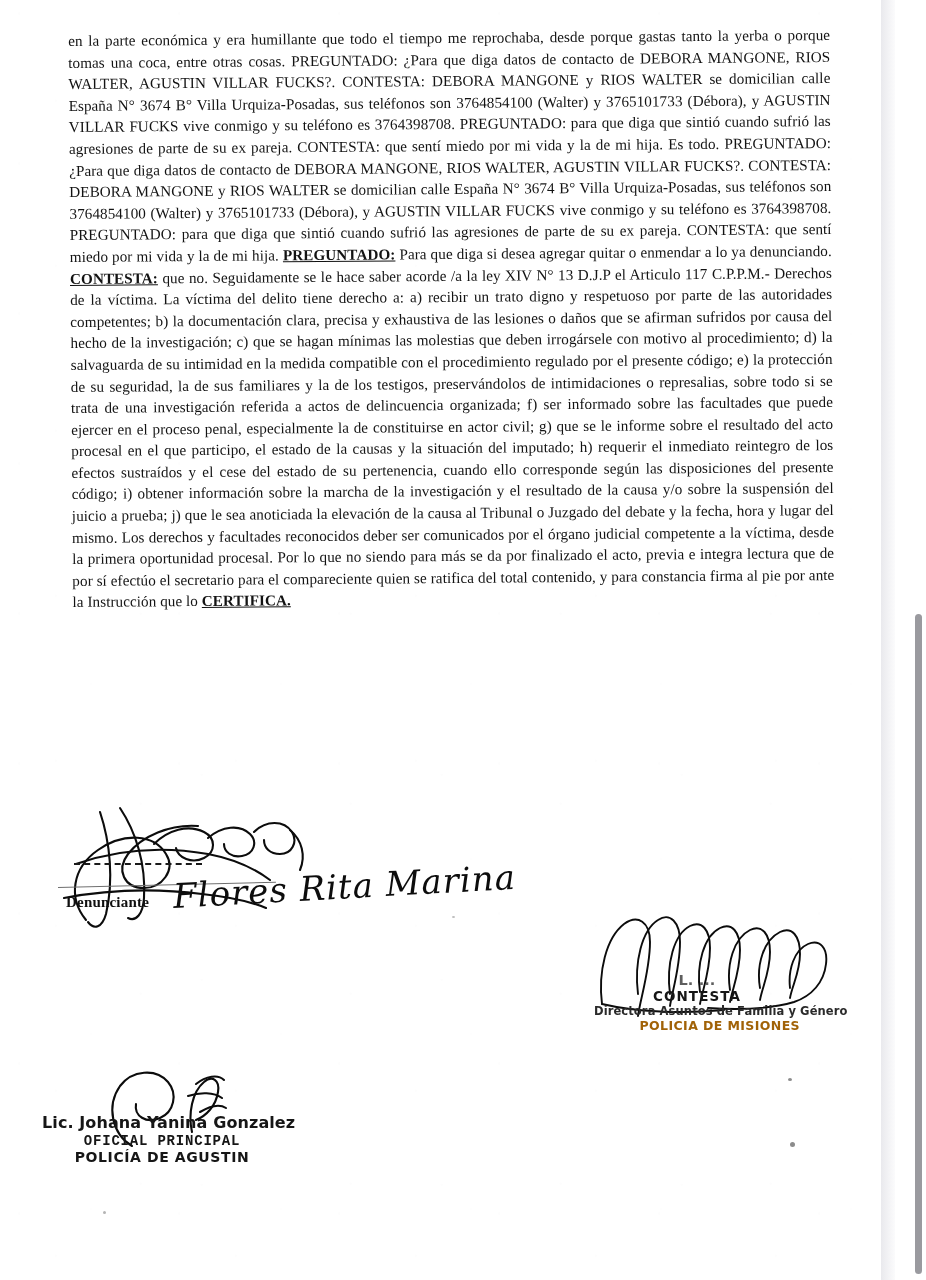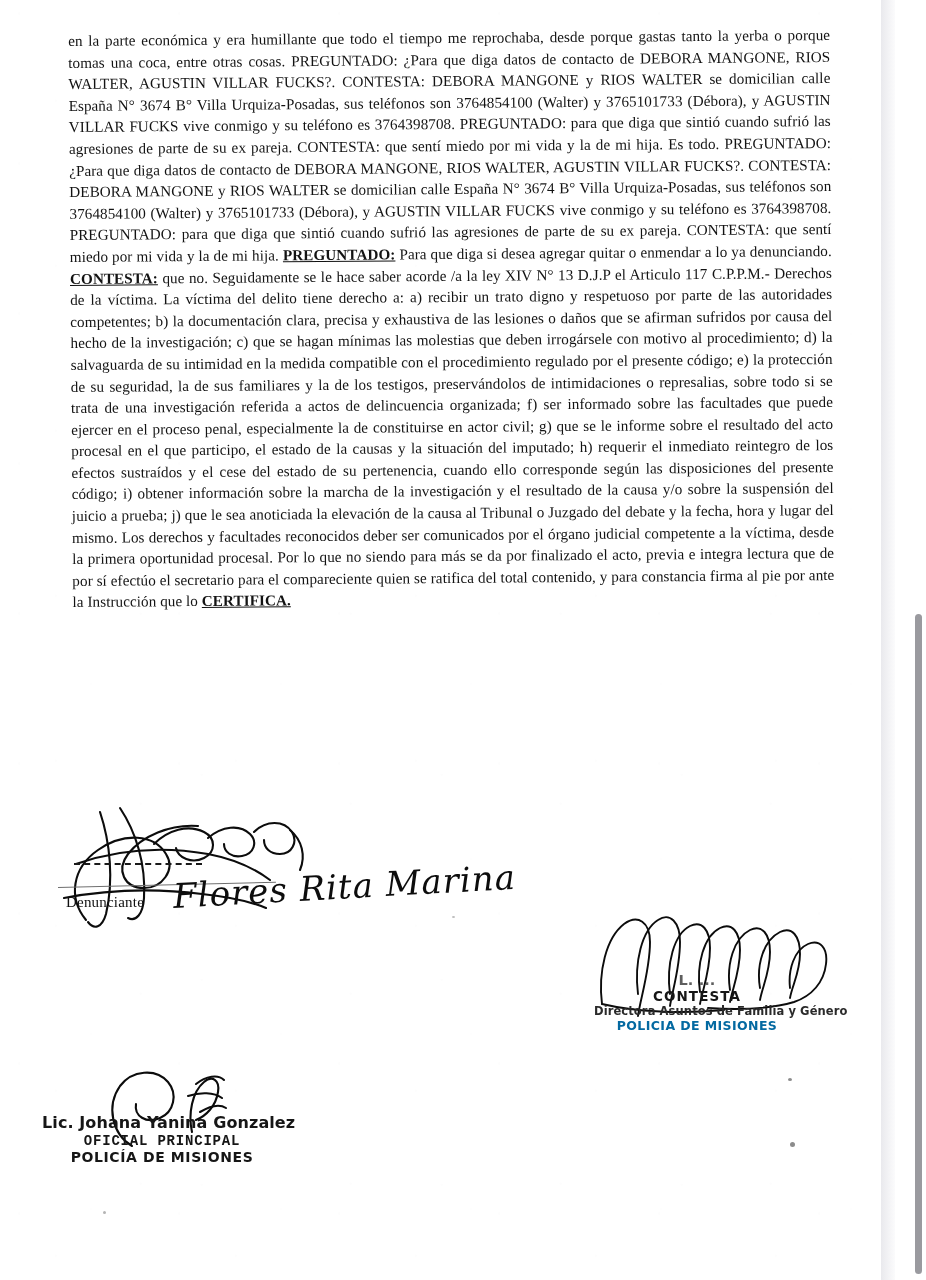--- a/index.html
+++ b/index.html
@@ -114,21 +114,21 @@
     position: absolute;
     left: 0;
     top: 790px;
     width: 881px;
     height: 490px;
   }
 
   .sig-label {
     position: absolute;
     font-family: "Liberation Serif", serif;
-    font-weight: normal;
+    font-weight: bold;
     font-size: 15px;
     color: #101010;
     letter-spacing: 0.2px;
   }
 
   .dotted-rule {
     position: absolute;
     border-top: 2px dashed #1a1a1a;
     height: 0;
   }
@@ -182,22 +182,23 @@
   #stamp-comisario .stamp-name {
     color: #3b3b3b;
     filter: blur(0.35px);
     opacity: 0.82;
   }
   #stamp-comisario .stamp-dept {
     color: #2a2a2a;
     filter: blur(0.15px);
   }
   #stamp-comisario .stamp-org {
-    color: #0369a1;
+    color: #a16207;
     filter: blur(0.2px);
+    text-align: right;
   }
 
   svg { display: block; overflow: visible; }
   .ink { fill: none; stroke: #0c0c0c; stroke-linecap: round; stroke-linejoin: round; }
 </style>
 </head>
 <body>
 
 <div id="viewer">
 
@@ -259,21 +260,21 @@
           <path d="M96 66 C92 48 96 26 108 16 C116 9 124 14 122 26 C120 40 110 50 100 54"></path>
           <path d="M100 18 C110 10 122 8 128 14"></path>
           <path d="M92 30 C104 26 118 26 126 32"></path>
           <path d="M104 46 C114 40 124 38 130 42"></path>
         </g>
       </svg>
 
       <div class="stamp" id="stamp-oficial" style="left:42px; top:324px; width:240px;">
         <div class="stamp-name" style="font-size:16px;">Lic. Johana Yanina Gonzalez</div>
         <div class="stamp-role" style="font-size:14px; letter-spacing:0.8px;font-family:Liberation Mono, monospace;">OFICIAL PRINCIPAL</div>
-        <div class="stamp-org" style="font-size:14px; letter-spacing:0.6px;">POLICÍA DE MISIONES</div>
+        <div class="stamp-org" style="font-size:14px; letter-spacing:0.6px;">POLICÍA DE AGUSTIN</div>
       </div>
 
     </div>
 
     <div class="speck" style="left:788px; top:1078px; width:4px; height:3px;"></div>
     <div class="speck" style="left:790px; top:1142px; width:5px; height:5px;"></div>
     <div class="speck" style="left:103px; top:1211px; width:3px; height:3px; background:#b4b4b4;"></div>
     <div class="speck" style="left:452px; top:916px; width:3px; height:2px; background:#bdbdbd;"></div>
 
     <div id="paper-noise"></div>

